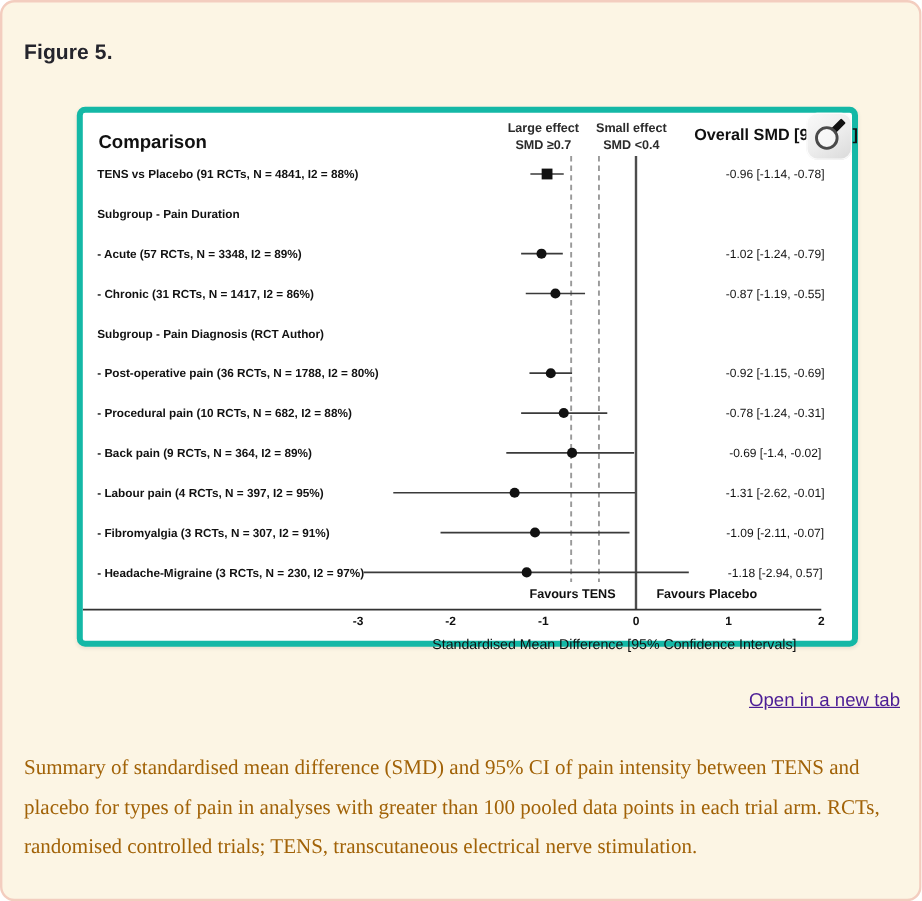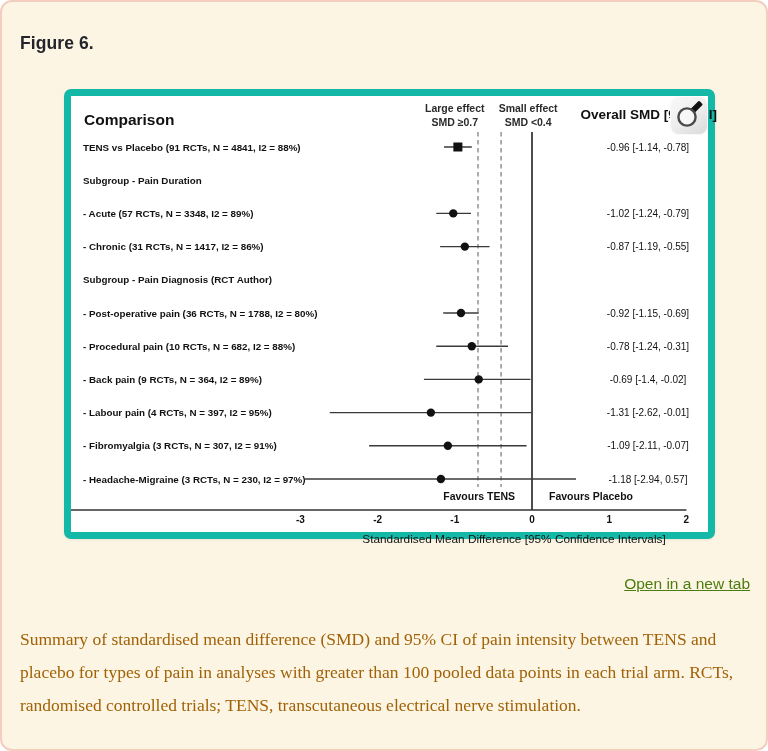--- a/index.html
+++ b/index.html
@@ -17,53 +17,53 @@
   .fig-label {
     position: absolute; left: 18px; top: 31px;
     font-size: 17.5px; font-weight: 600; color: #24242c;
     letter-spacing: 0.1px;
   }
 
   .panel {
     position: absolute; left: 62px; top: 87px;
     width: 651px; height: 450px;
     background: #ffffff;
-    border: 7px solid #14b8a6;
+    border: 5px solid #14b8a6;
     border-radius: 7px;
     box-shadow: 0 1px 3px rgba(0,0,0,0.07);
   }
   .panel svg.forest { display:block; width: 651px; height: 450px; }
 
   .zoom-cursor {
     position: absolute; top: 0; right: 0;
     width: 38px; height: 39px;
     border-radius: 9px;
     background: linear-gradient(145deg, #fafafa 0%, #ececec 55%, #d9d9d9 100%);
     box-shadow: inset 0 0 0 1px rgba(255,255,255,0.8);
   }
 
   .open-link {
     position: absolute; top: 573px; right: 16px;
-    font-size: 15.5px; color: #4d7c0f;
+    font-size: 15.5px; color: #4c1d95;
     text-decoration: underline;
     cursor: pointer;
   }
 
   .caption {
     position: absolute; left: 18px; top: 621px; width: 734px;
     font-family: "Liberation Serif", serif;
     font-size: 17.5px; line-height: 33px; color: #a16207;
   }
 </style>
 </head>
 <body>
 
 <div class="card">
 
-  <div class="fig-label">Figure 6.</div>
+  <div class="fig-label">Figure 5.</div>
 
   <div class="panel">
     <svg class="forest" id="forest-svg" viewBox="0 0 651 450" xmlns="http://www.w3.org/2000/svg">
         <line x1="406.96" y1="36" x2="406.96" y2="391" stroke="#9a9a9a" stroke-width="1.6" stroke-dasharray="4.5 3.5"></line>
         <text x="383.8" y="16" font-size="10.5" font-weight="bold" text-anchor="middle" font-family="&quot;Liberation Sans&quot;, sans-serif" fill="#2b2b2b">Large effect</text>
         <text x="383.8" y="30" font-size="10.5" font-weight="bold" text-anchor="middle" font-family="&quot;Liberation Sans&quot;, sans-serif" fill="#2b2b2b">SMD ≥0.7</text>
         <line x1="430.12" y1="36" x2="430.12" y2="391" stroke="#9a9a9a" stroke-width="1.6" stroke-dasharray="4.5 3.5"></line>
         <text x="457.14" y="16" font-size="10.5" font-weight="bold" text-anchor="middle" font-family="&quot;Liberation Sans&quot;, sans-serif" fill="#2b2b2b">Small effect</text>
         <text x="457.14" y="30" font-size="10.5" font-weight="bold" text-anchor="middle" font-family="&quot;Liberation Sans&quot;, sans-serif" fill="#2b2b2b">SMD &lt;0.4</text>
         <line x1="461" y1="36" x2="461" y2="414" stroke="#4d4d4d" stroke-width="2"></line>

